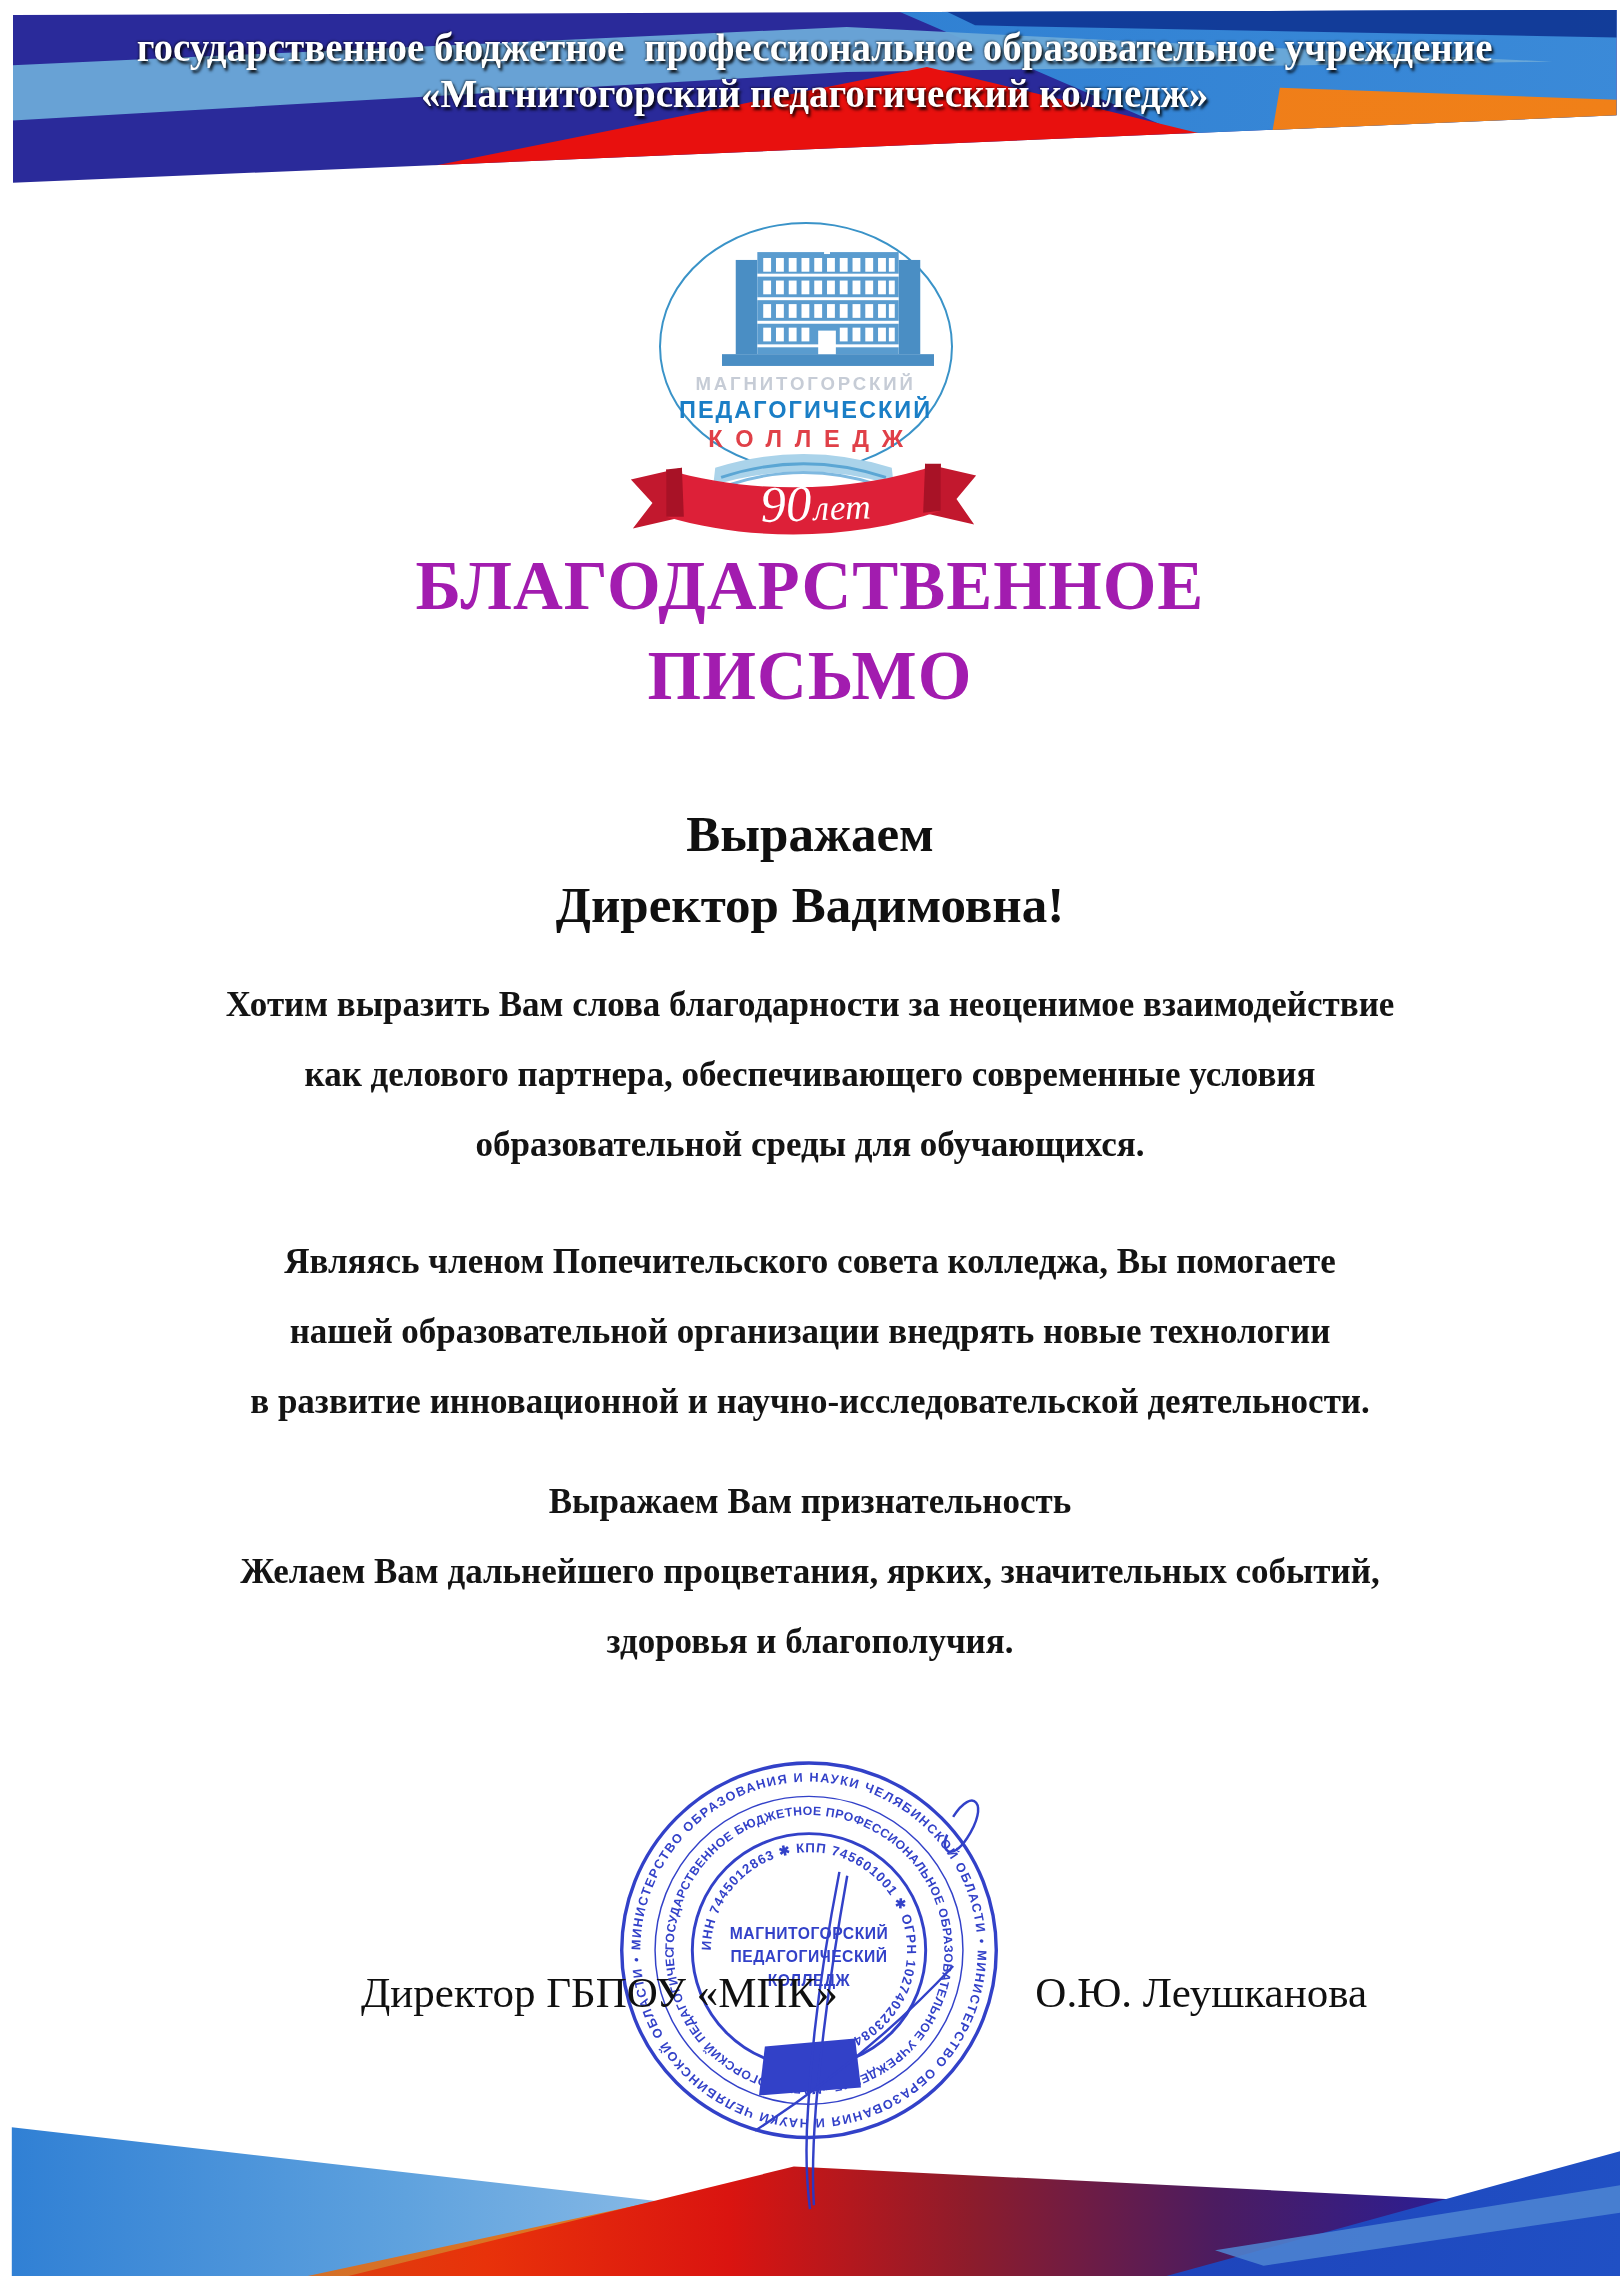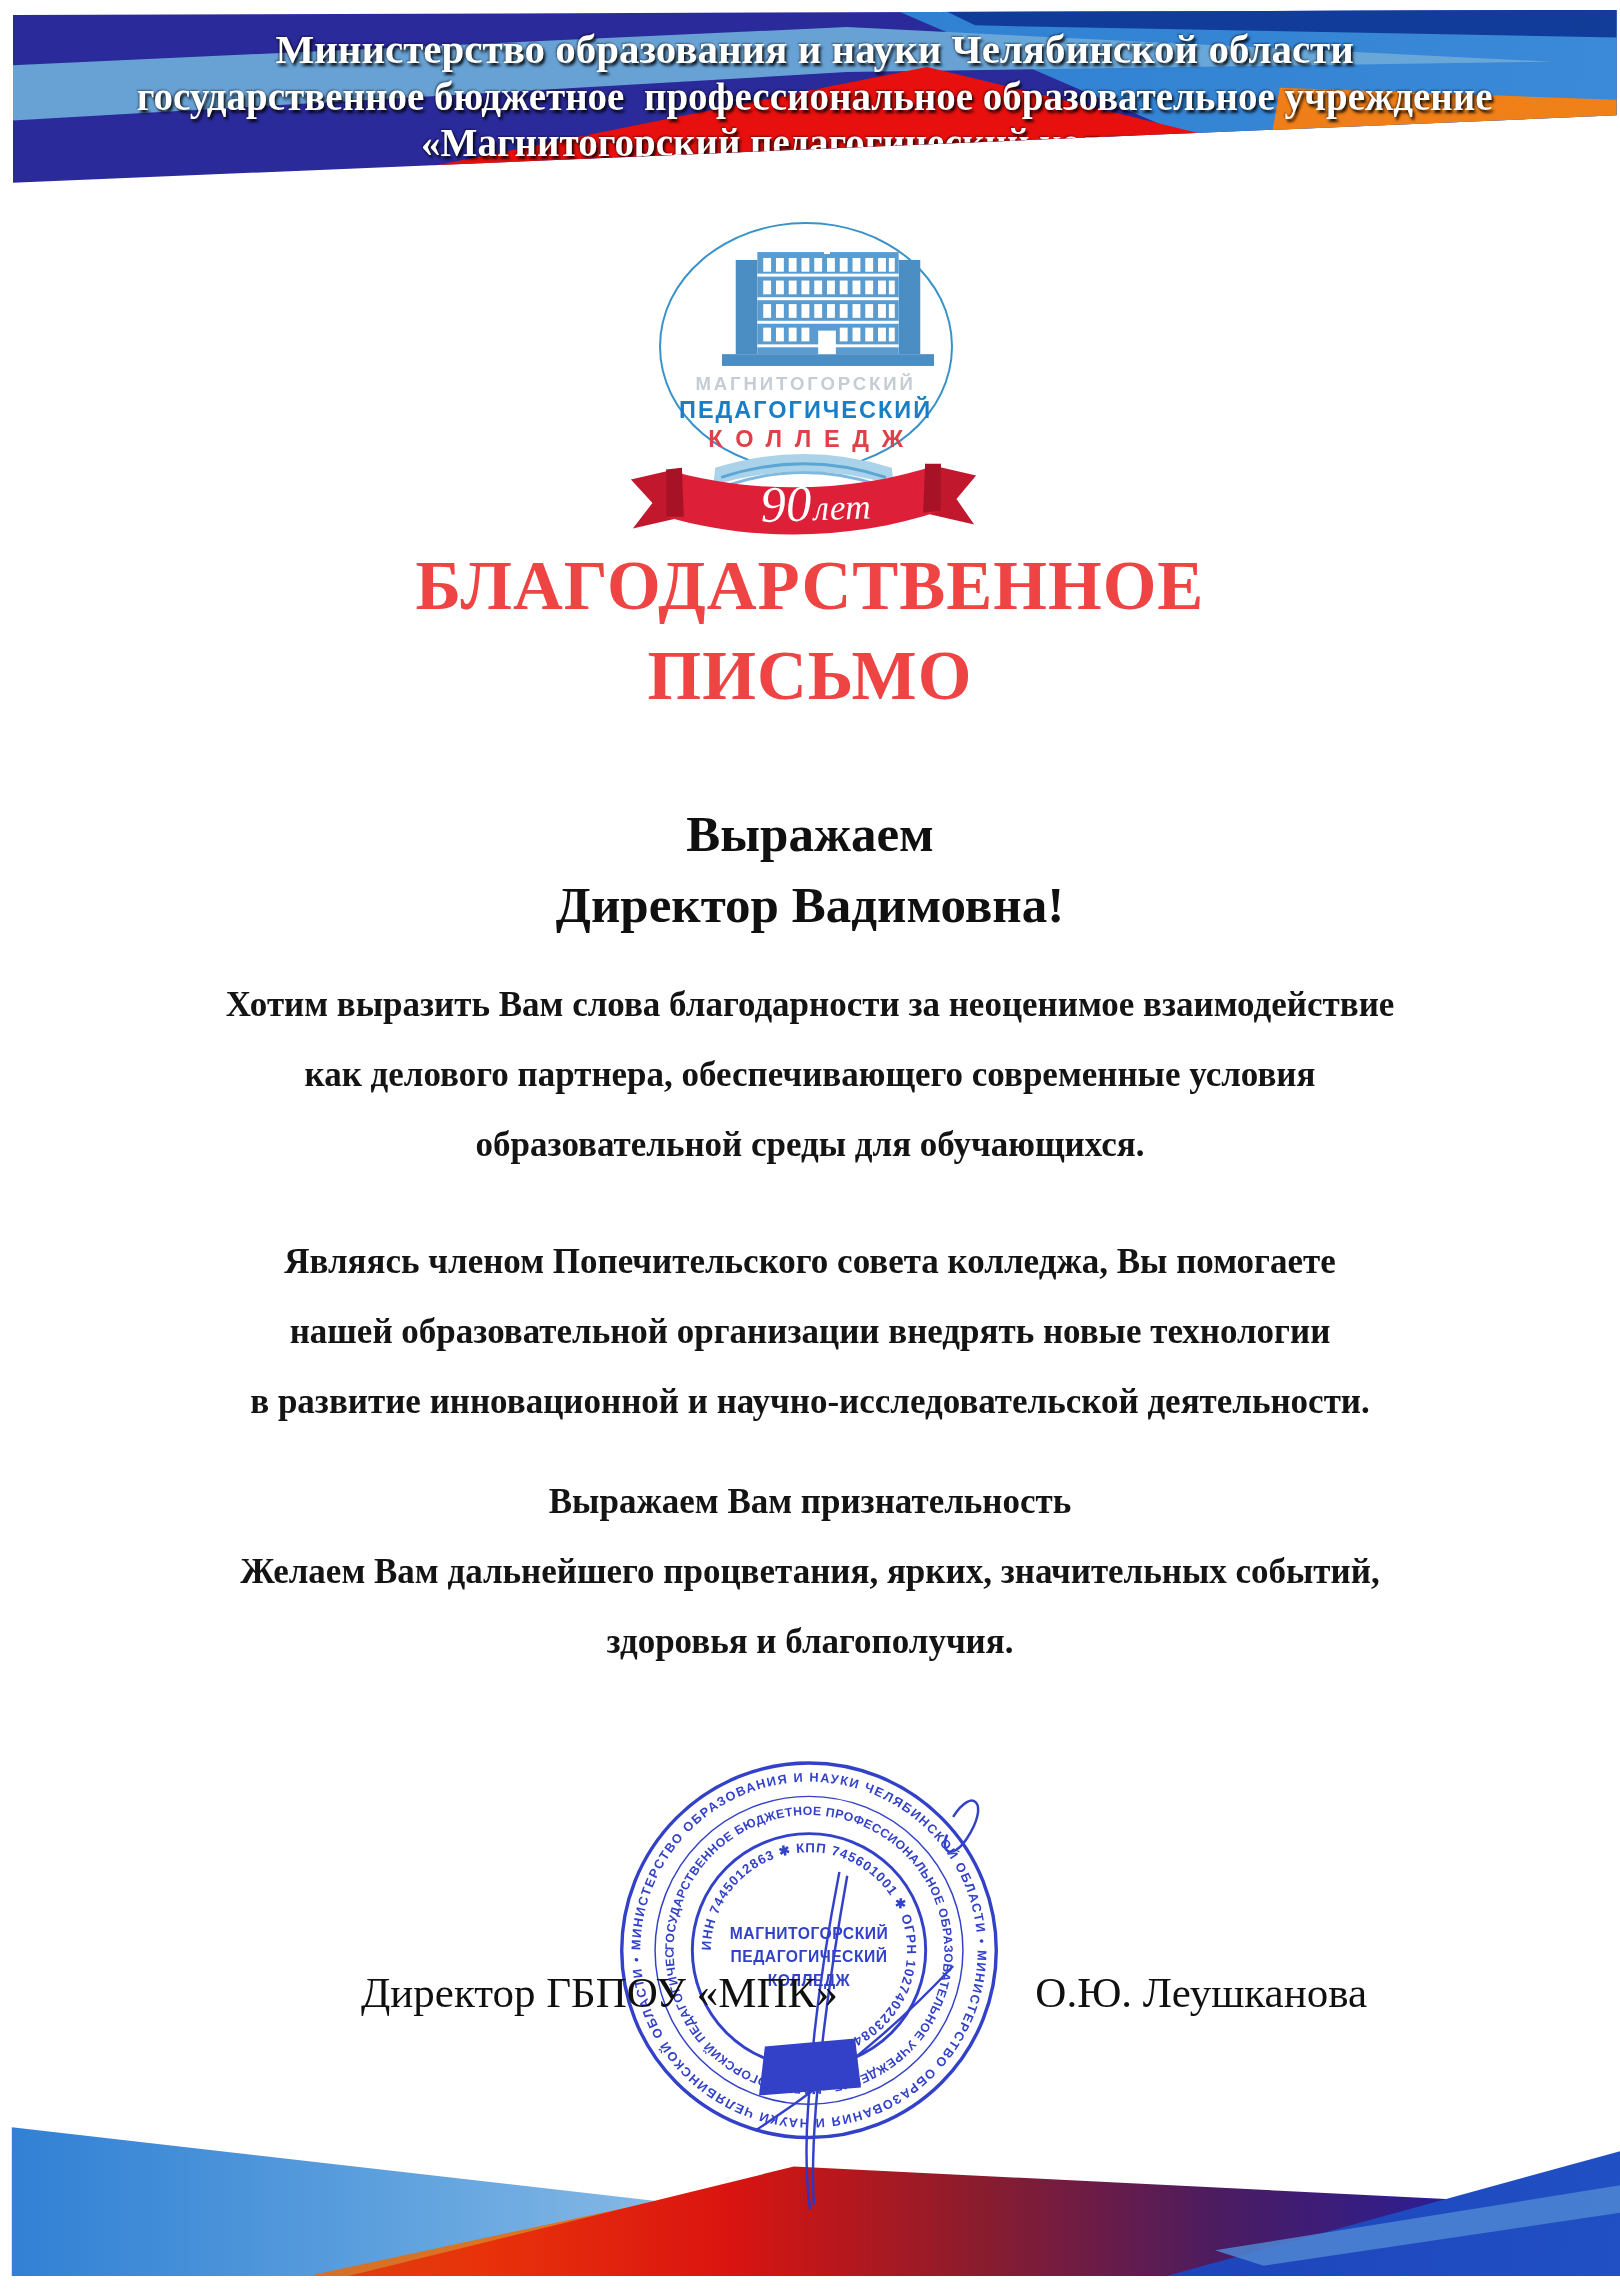--- a/index.html
+++ b/index.html
@@ -31,21 +31,21 @@
   .logo-building{position:absolute;left:61px;top:25.5px;}
   .logo-city{position:absolute;left:0;top:149px;width:100%;text-align:center;color:#c6ccd6;
        font:bold 18.6px "Liberation Sans",sans-serif;letter-spacing:2.9px;}
   .logo-type{position:absolute;left:0;top:173px;width:100%;text-align:center;color:#1a7ec6;
        font:bold 23.5px "Liberation Sans",sans-serif;letter-spacing:2px;}
   .logo-college{position:absolute;left:0;top:202px;width:100%;text-align:center;color:#e04048;
        font:bold 23.5px "Liberation Sans",sans-serif;letter-spacing:12.7px;padding-left:12.7px;box-sizing:border-box;}
   .logo-ribbon{position:absolute;left:-11.8px;top:220px;}
   .rib-text{font-style:italic;fill:#ffffff;font-family:"Liberation Serif",serif;}
   
-  .title{position:absolute;left:0;top:541px;width:100%;text-align:center;color:#ef4444;
+  .title{position:absolute;left:0;top:541px;width:100%;text-align:center;color:#a21caf;
        font-weight:bold;font-size:69px;line-height:90px;letter-spacing:1px;}
   .salute{position:absolute;left:0;top:799px;width:100%;text-align:center;color:#101010;
        font-weight:bold;font-size:51px;line-height:71px;}
   .para{position:absolute;left:0;width:100%;text-align:center;color:#141414;
        font-size:35px;line-height:70px;z-index:2;font-weight:bold;}
   .p1{top:970px;} .p2{top:1227px;} .p3{top:1467px;}
   
   .sigrow{position:absolute;left:0;top:1949px;width:100%;box-sizing:border-box;
        padding:0 253px 0 361px;display:flex;justify-content:space-between;
        font-size:43px;color:#101010;z-index:3;margin-top:19px;}
@@ -72,21 +72,20 @@
 
 <div class="page">
 
   <div class="hdr">
     <div class="hdr-layer hdr-blue-right"></div>
     <div class="hdr-layer hdr-navy-top"></div>
     <div class="hdr-layer hdr-lightband"></div>
     <div class="hdr-layer hdr-red"></div>
     <div class="hdr-layer hdr-orange"></div>
     <div class="hdr-text">
-      <div class="hdr-line hdr-line1">Министерство образования и науки Челябинской области</div>
       <div class="hdr-line hdr-line2">государственное бюджетное  профессиональное образовательное учреждение</div>
       <div class="hdr-line hdr-line3">«Магнитогорский педагогический колледж»</div>
     </div>
   </div>
 
   <div class="logo">
     <div class="logo-oval">
       <svg class="logo-building" width="212" height="120" viewBox="0 0 216 122">
         <rect x="14" y="10" width="22" height="96" fill="#4a8ec4"></rect>
         <rect x="180" y="10" width="22" height="96" fill="#4a8ec4"></rect>

